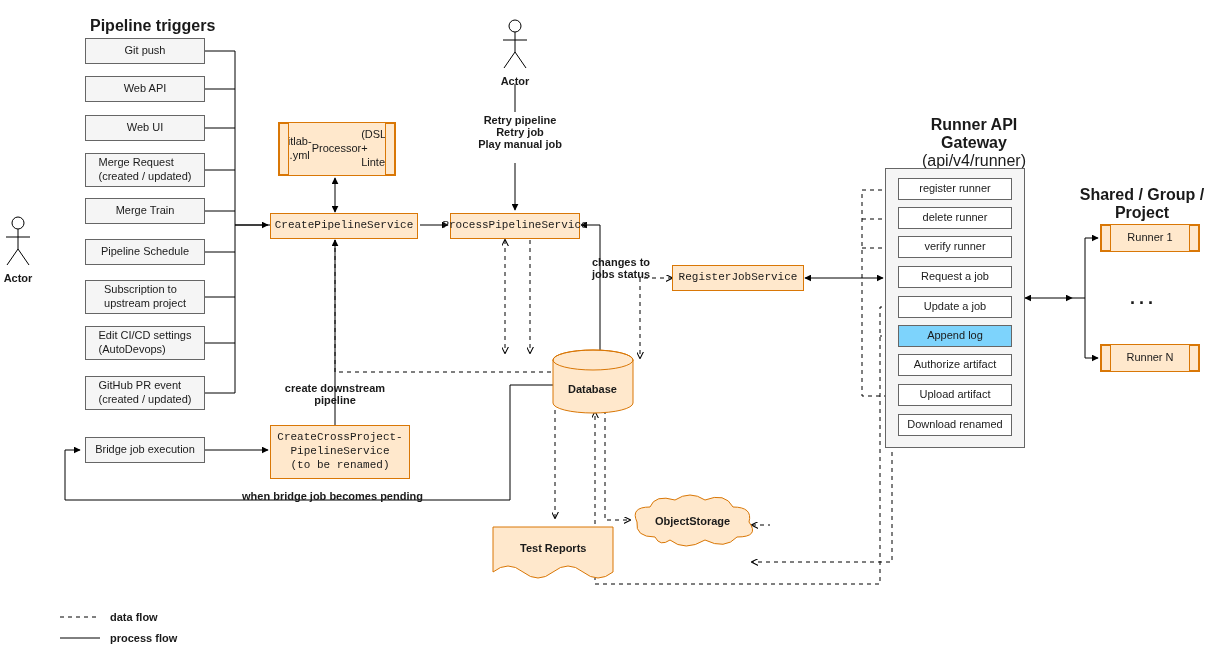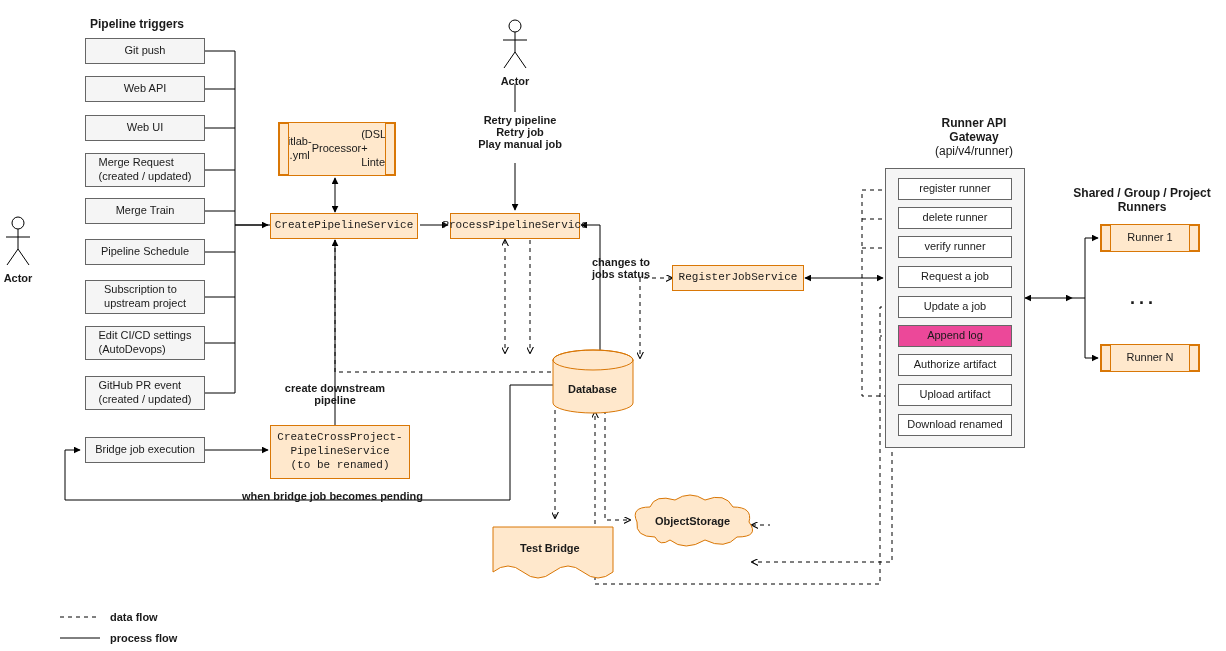--- a/index.html
+++ b/index.html
@@ -45,21 +45,21 @@
     background: #ffe8cc;
   }
   .component::before { left: 0; border-right: 1px solid #d97706; }
   .component::after  { right: 0; border-left: 1px solid #d97706; }
   .label {
     position: absolute;
     text-align: center;
     font-size: 11px;
     font-weight: bold;
   }
-  .heading { font-weight: bold; font-size: 12px; }
+  .heading { font-weight: bold; font-size: 16px; }
   svg.wires {
     position: absolute;
     left: 0; top: 0;
     width: 1226px; height: 651px;
     pointer-events: none;
   }
   .solid { stroke: #000; stroke-width: 1; fill: none; }
   .dashed { stroke: #000; stroke-width: 1; fill: none; stroke-dasharray: 4 4; }
   .dots { font-size: 18px; font-weight: bold; letter-spacing: 4px; }
 </style>
@@ -193,39 +193,39 @@
 <svg width="90" height="70" style="position:absolute;left:548px;top:348px">
   <ellipse cx="45" cy="12" rx="40" ry="10" fill="#ffe8cc" stroke="#d97706"></ellipse>
   <path d="M5,12 V55 A40,10 0 0 0 85,55 V12" fill="#ffe8cc" stroke="#d97706"></path>
   <ellipse cx="45" cy="12" rx="40" ry="10" fill="none" stroke="#d97706"></ellipse>
 </svg>
 <div class="label" style="left:568px;top:383px">Database</div>
 
 <svg width="130" height="70" style="position:absolute;left:488px;top:522px">
   <path d="M5,5 H125 V50 Q110,62 95,50 T65,50 T35,50 T5,50 Z" fill="#ffe8cc" stroke="#d97706"></path>
 </svg>
-<div class="label" style="left:520px;top:542px">Test Bridge</div>
+<div class="label" style="left:520px;top:542px">Test Reports</div>
 
 <svg width="140" height="70" style="position:absolute;left:625px;top:492px">
   <path d="M30,45 Q10,45 12,30 Q5,15 25,15 Q30,2 50,8 Q65,-2 80,8 Q100,0 108,15 Q128,15 124,30 Q135,45 112,45 Q100,58 80,48 Q60,60 45,48 Q35,55 30,45 Z" fill="#ffe8cc" stroke="#d97706"></path>
 </svg>
 <div class="label" style="left:655px;top:515px">ObjectStorage</div>
 
 <div class="label heading" style="left:914px;top:116px;width:120px">
   <div>Runner API</div>
   <div>Gateway</div>
   <div style="font-weight:normal">(api/v4/runner)</div>
 </div>
 <div style="position:absolute;left:885px;top:168px;width:140px;height:280px;border:1px solid #666;background:#f5f5f5"></div>
 <div class="node gray-box" style="left:898px;top:178px;width:114px;height:22px;background:#fff">register runner</div>
 <div class="node gray-box" style="left:898px;top:207px;width:114px;height:22px;background:#fff">delete runner</div>
 <div class="node gray-box" style="left:898px;top:236px;width:114px;height:22px;background:#fff">verify runner</div>
 <div class="node gray-box" style="left:898px;top:266px;width:114px;height:22px;background:#fff">Request a job</div>
 <div class="node gray-box" style="left:898px;top:296px;width:114px;height:22px;background:#fff">Update a job</div>
-<div class="node gray-box" style="left:898px;top:325px;width:114px;height:22px;background:#ec4899">Append log</div>
+<div class="node gray-box" style="left:898px;top:325px;width:114px;height:22px;background:#7dd3fc">Append log</div>
 <div class="node gray-box" style="left:898px;top:354px;width:114px;height:22px;background:#fff">Authorize artifact</div>
 <div class="node gray-box" style="left:898px;top:384px;width:114px;height:22px;background:#fff">Upload artifact</div>
 <div class="node gray-box" style="left:898px;top:414px;width:114px;height:22px;background:#fff">Download renamed</div>
 
 <div class="label heading" style="left:1062px;top:186px;width:160px">
   <div>Shared / Group / Project</div>
   <div>Runners</div>
 </div>
 <div class="node component" style="left:1100px;top:224px;width:100px;height:28px">Runner 1</div>
 <div class="label dots" style="left:1130px;top:288px">...</div>

